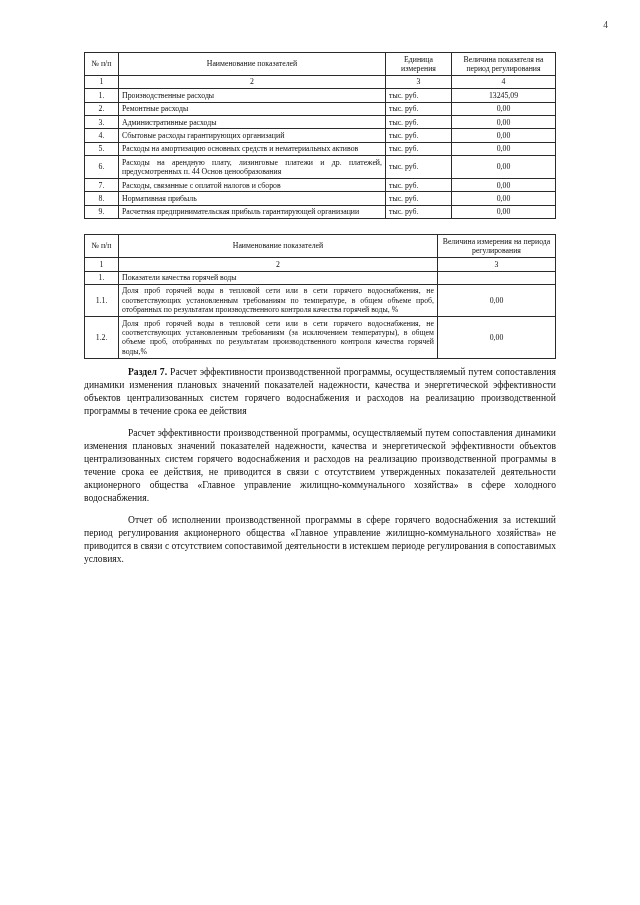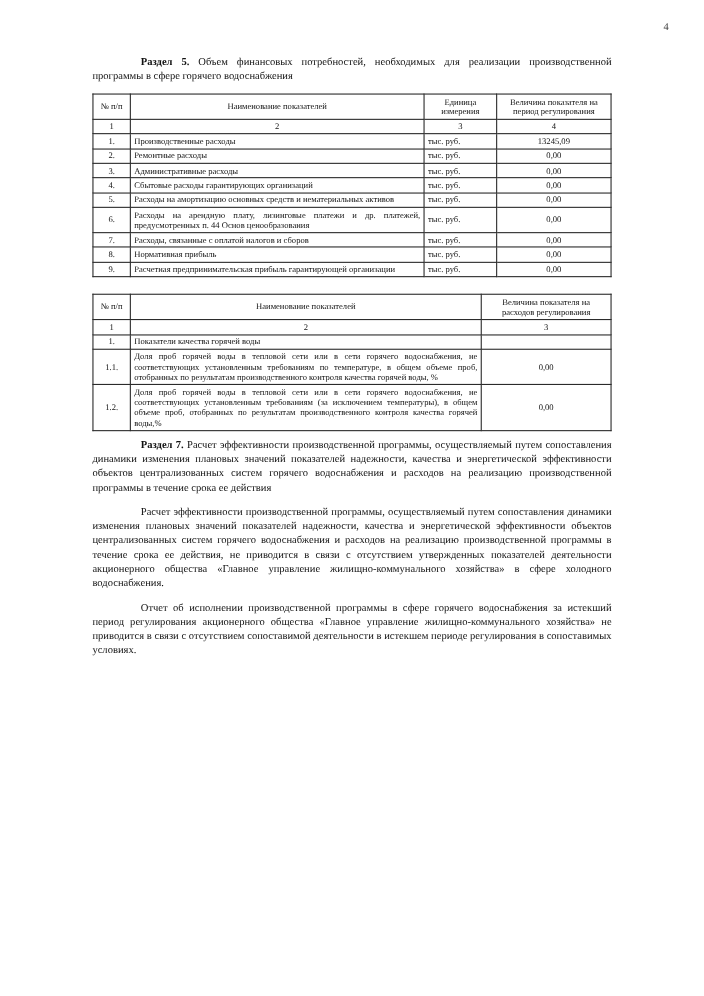--- a/index.html
+++ b/index.html
@@ -104,21 +104,20 @@
 </style>
 </head>
 <body>
 
 <div class="page">
 
   <div class="page-number">4</div>
 
   <div class="content">
 
-    <p class="section-head"><span class="lead">Раздел 5.</span><span> Объем финансовых потребностей, необходимых для реализации производственной программы в сфере горячего водоснабжения</span></p>
 
     <div class="tbl-wrap">
       <table class="doc t1">
         <colgroup>
           <col class="c-num">
             <col class="c-name">
             <col class="c-unit">
             <col class="c-val">
         </colgroup>
         <thead>
@@ -201,21 +200,21 @@
       <table class="doc t2">
         <colgroup>
           <col class="c-num">
             <col class="c-name">
             <col class="c-val2">
         </colgroup>
         <thead>
           <tr>
             <th class="c-num">№ п/п</th>
             <th class="c-name ctr">Наименование показателей</th>
-            <th class="c-val2">Величина показателя на расходов регулирования</th>
+            <th class="c-val2">Величина измерения на периода регулирования</th>
           </tr>
           <tr class="row-num">
             <td>1</td>
             <td>2</td>
             <td>3</td>
           </tr>
         </thead>
         <tbody>
             <tr>
               <td class="c-num">1.</td>

